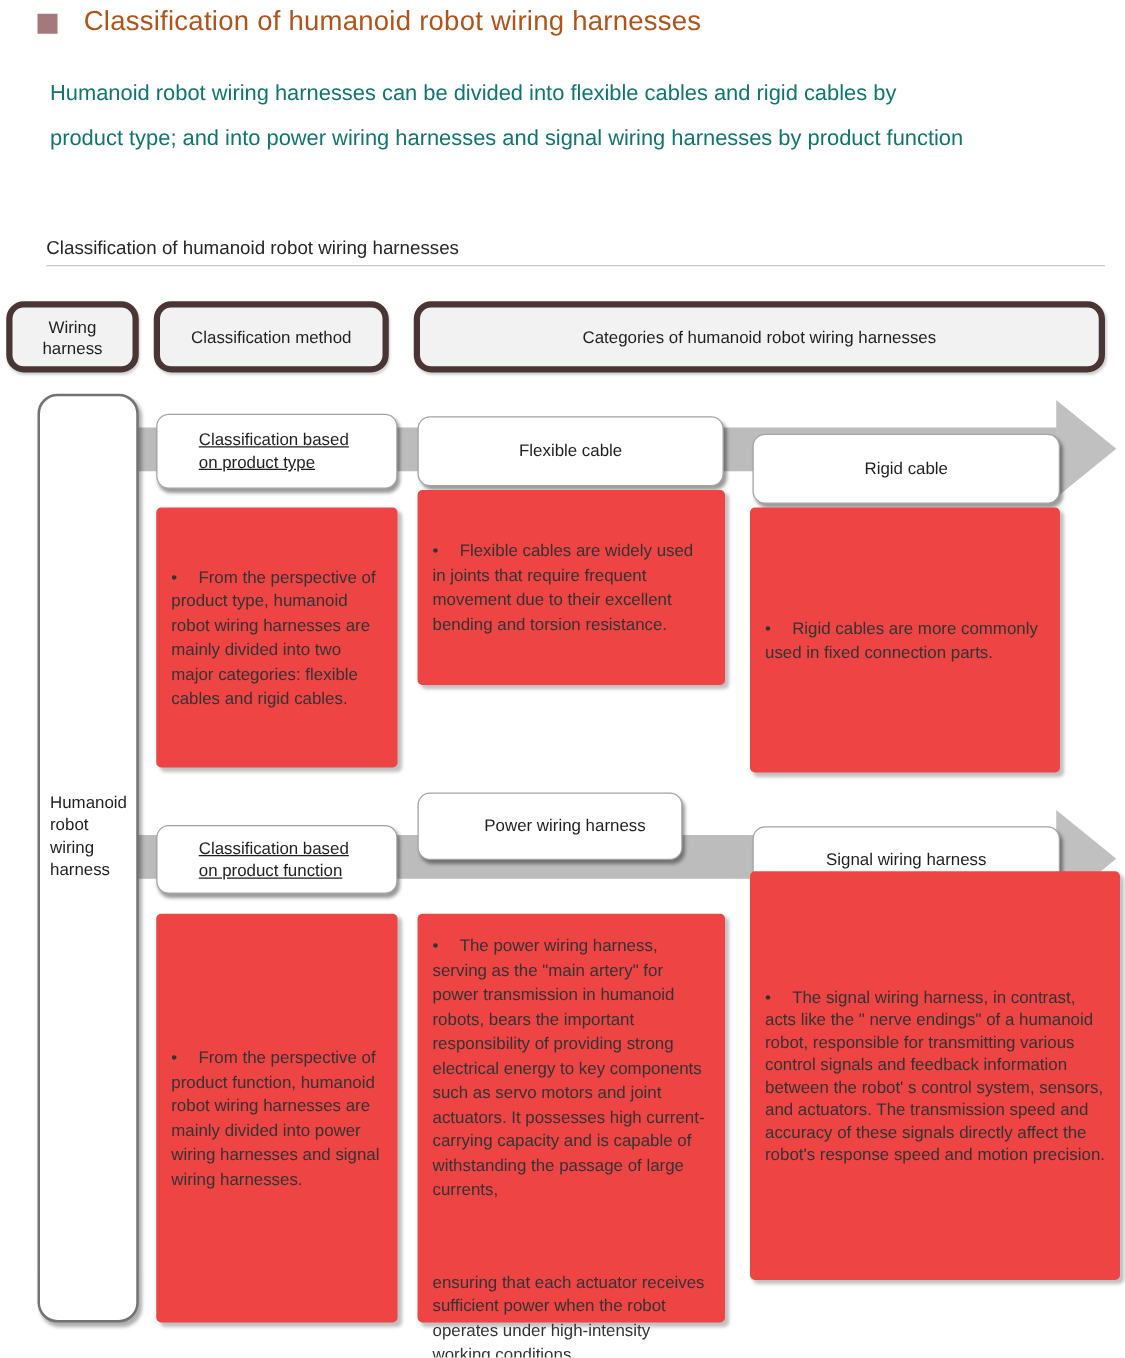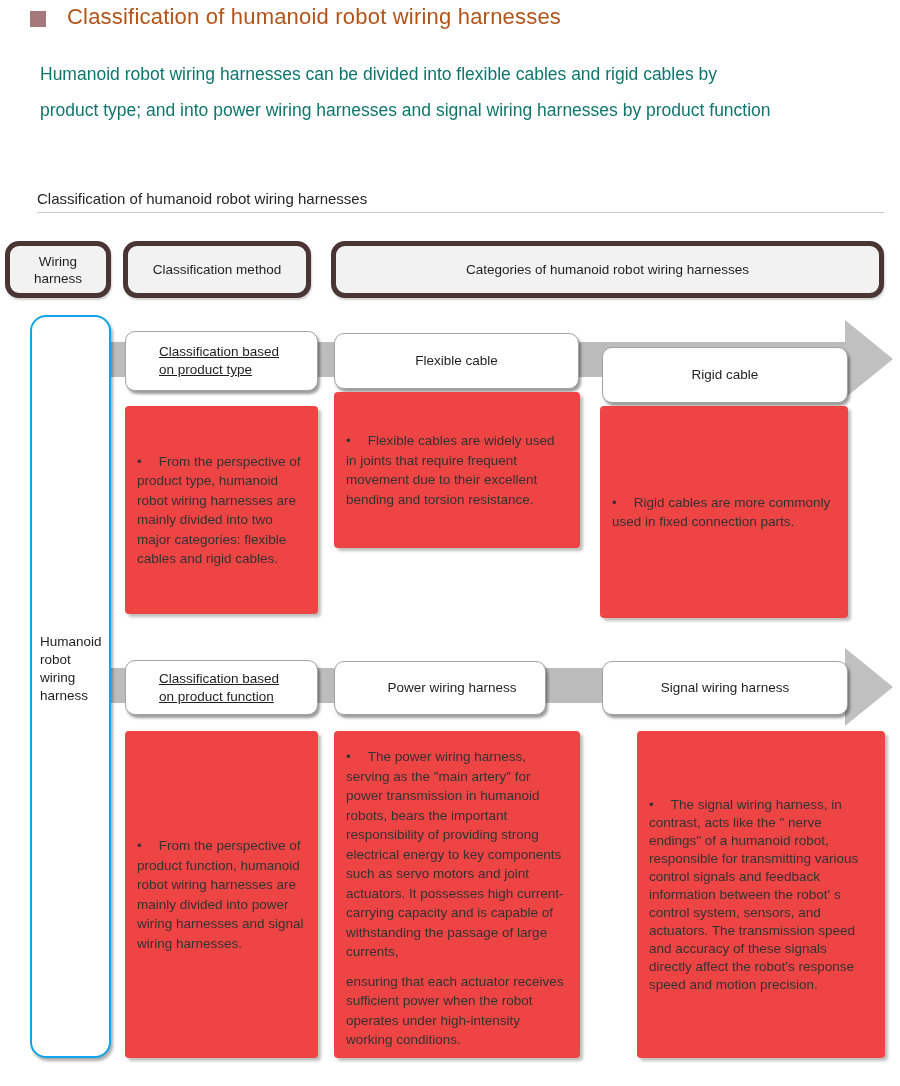--- a/index.html
+++ b/index.html
@@ -40,21 +40,21 @@
     top:241px; height:57px;
   }
   .hdr-1 { left:5px;   width:106px; }
   .hdr-2 { left:123px; width:188px; }
   .hdr-3 { left:331px; width:553px; }
 
   
   .root-box {
     left:30px; top:315px; width:81px; height:743px;
     background:#ffffff;
-    border:2px solid #0ea5e9;
+    border:2px solid #737373;
     border-radius:16px;
     box-shadow:2px 3px 3px rgba(0,0,0,0.32);
     display:flex; align-items:center;
     font-size:13.5px; line-height:18px; color:#1f1f1f;
   }
   .root-box .root-label {
     padding-left:8px; white-space:pre-line;
     transform:translateY(-18px);
   }
 
@@ -80,39 +80,39 @@
     box-shadow:2px 3px 3px rgba(0,0,0,0.40);
     display:flex; align-items:center;
     font-size:13.5px; line-height:18px; color:#1f1f1f;
   }
   .node-center { justify-content:center; text-align:center; }
   .method-box  { padding-left:33px; white-space:pre-line;text-decoration:underline; }
   .m-r1 { left:125px; top:331px; width:193px; height:60px; }
   .c1-r1 { left:334px; top:333px; width:245px; height:56px; }
   .c2-r1 { left:602px; top:347px; width:246px; height:56px; }
   .m-r2 { left:125px; top:660px; width:193px; height:55px; }
-  .c1-r2 { left:334px; top:661px; width:212px; height:54px;padding-left:24px; }
+  .c1-r2 { left:334px; top:634px; width:212px; height:54px;padding-left:24px; }
   .c2-r2 { left:602px; top:661px; width:246px; height:54px; }
 
   
   .note-box {
     background:#ef4444;
     border-radius:4px;
     box-shadow:3px 3px 3px rgba(0,0,0,0.25);
     font-size:13.5px; line-height:19.5px; color:#333333;
     display:flex; flex-direction:column; justify-content:center;
     padding:14px 12px 14px 12px;
   }
-  .note-top { justify-content:flex-start; padding-top:16px; }
+  .note-top { justify-content:flex-start; padding-top:16px;gap:44px; }
   .nA { left:125px; top:406px; width:193px; height:208px; }
   .nB { left:334px; top:392px; width:246px; height:156px; }
   .nC { left:600px; top:406px; width:248px; height:212px; }
   .nD { left:125px; top:731px; width:193px; height:327px; }
   .nE { left:334px; top:731px; width:246px; height:327px; }
-  .nF { left:600px; top:731px; width:248px; height:327px; line-height:18px;margin-left:37px; }
+  .nF { left:600px; top:697px; width:296px; height:327px; line-height:18px; }
   .note-box p + p { margin-top:10px; }
   .bullet { display:inline-block; margin-right:17px; }
 </style>
 </head>
 <body>
 
 <div class="abs title-marker"></div>
 <div class="abs page-title">Classification of humanoid robot wiring harnesses</div>
 
 <div class="abs intro">Humanoid robot wiring harnesses can be divided into flexible cables and rigid cables by

